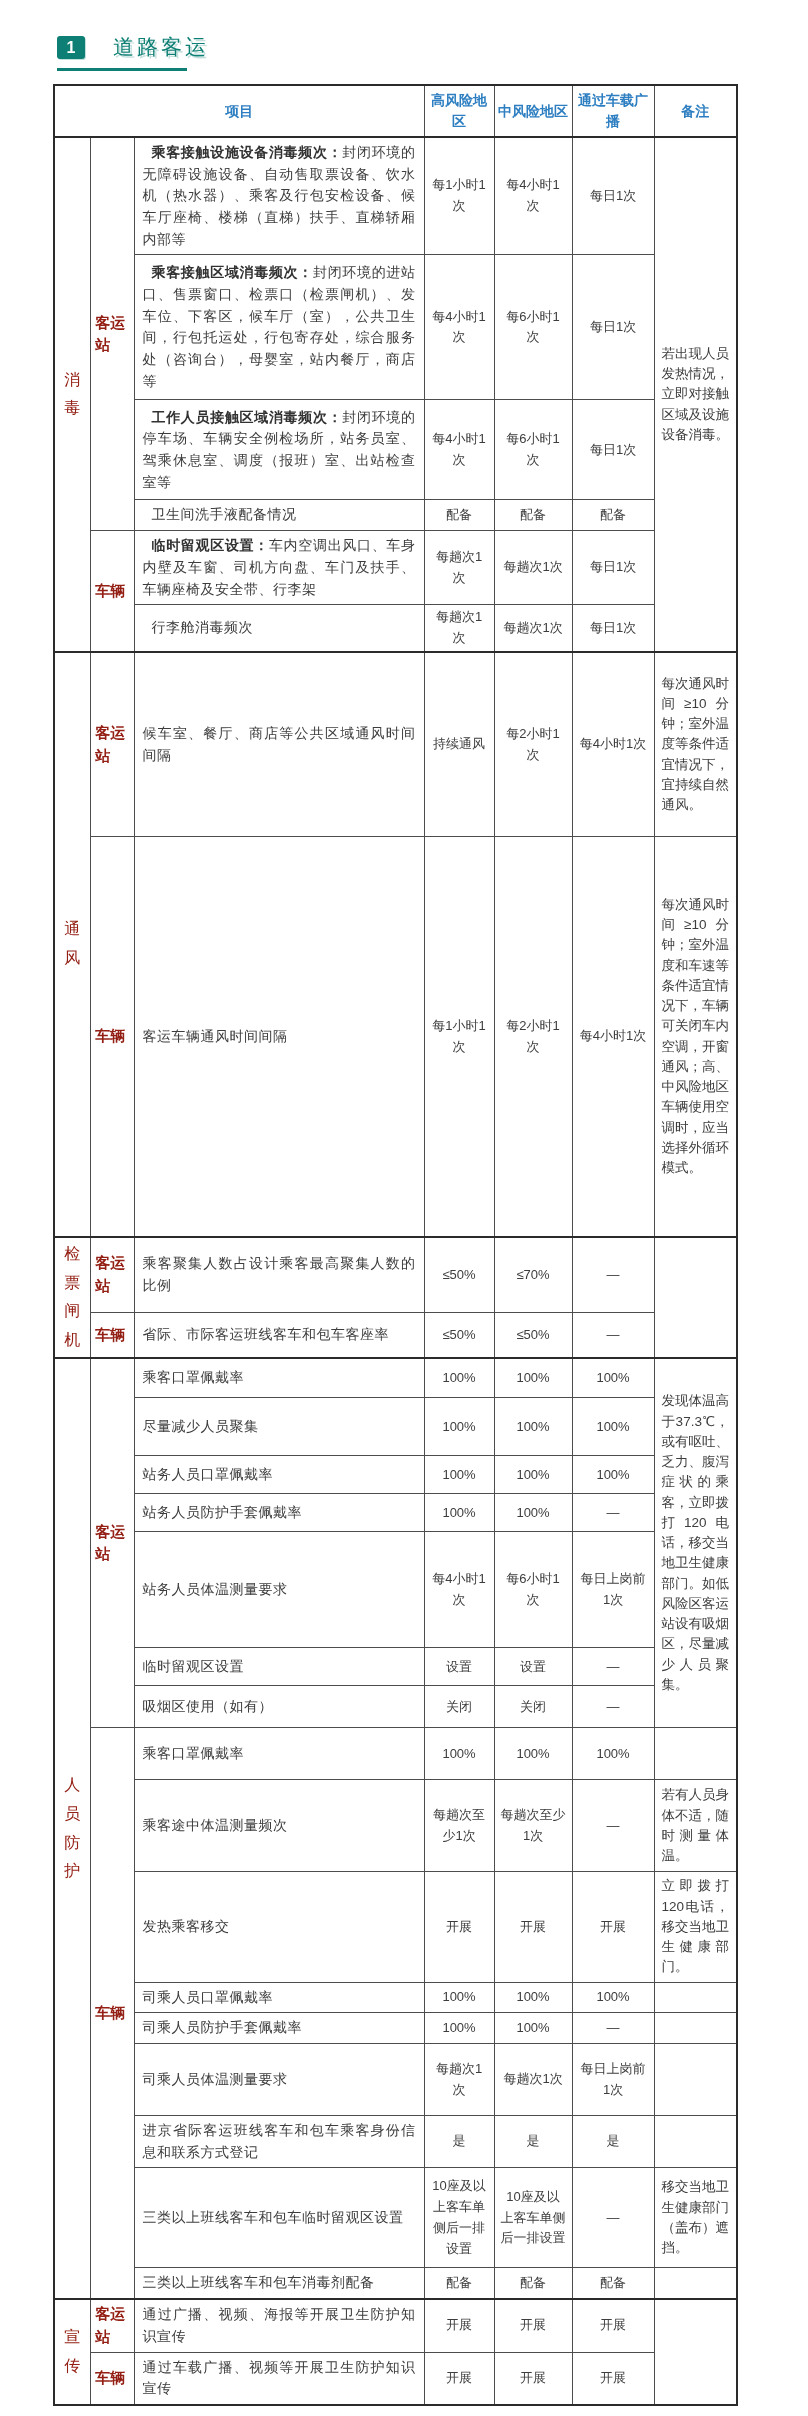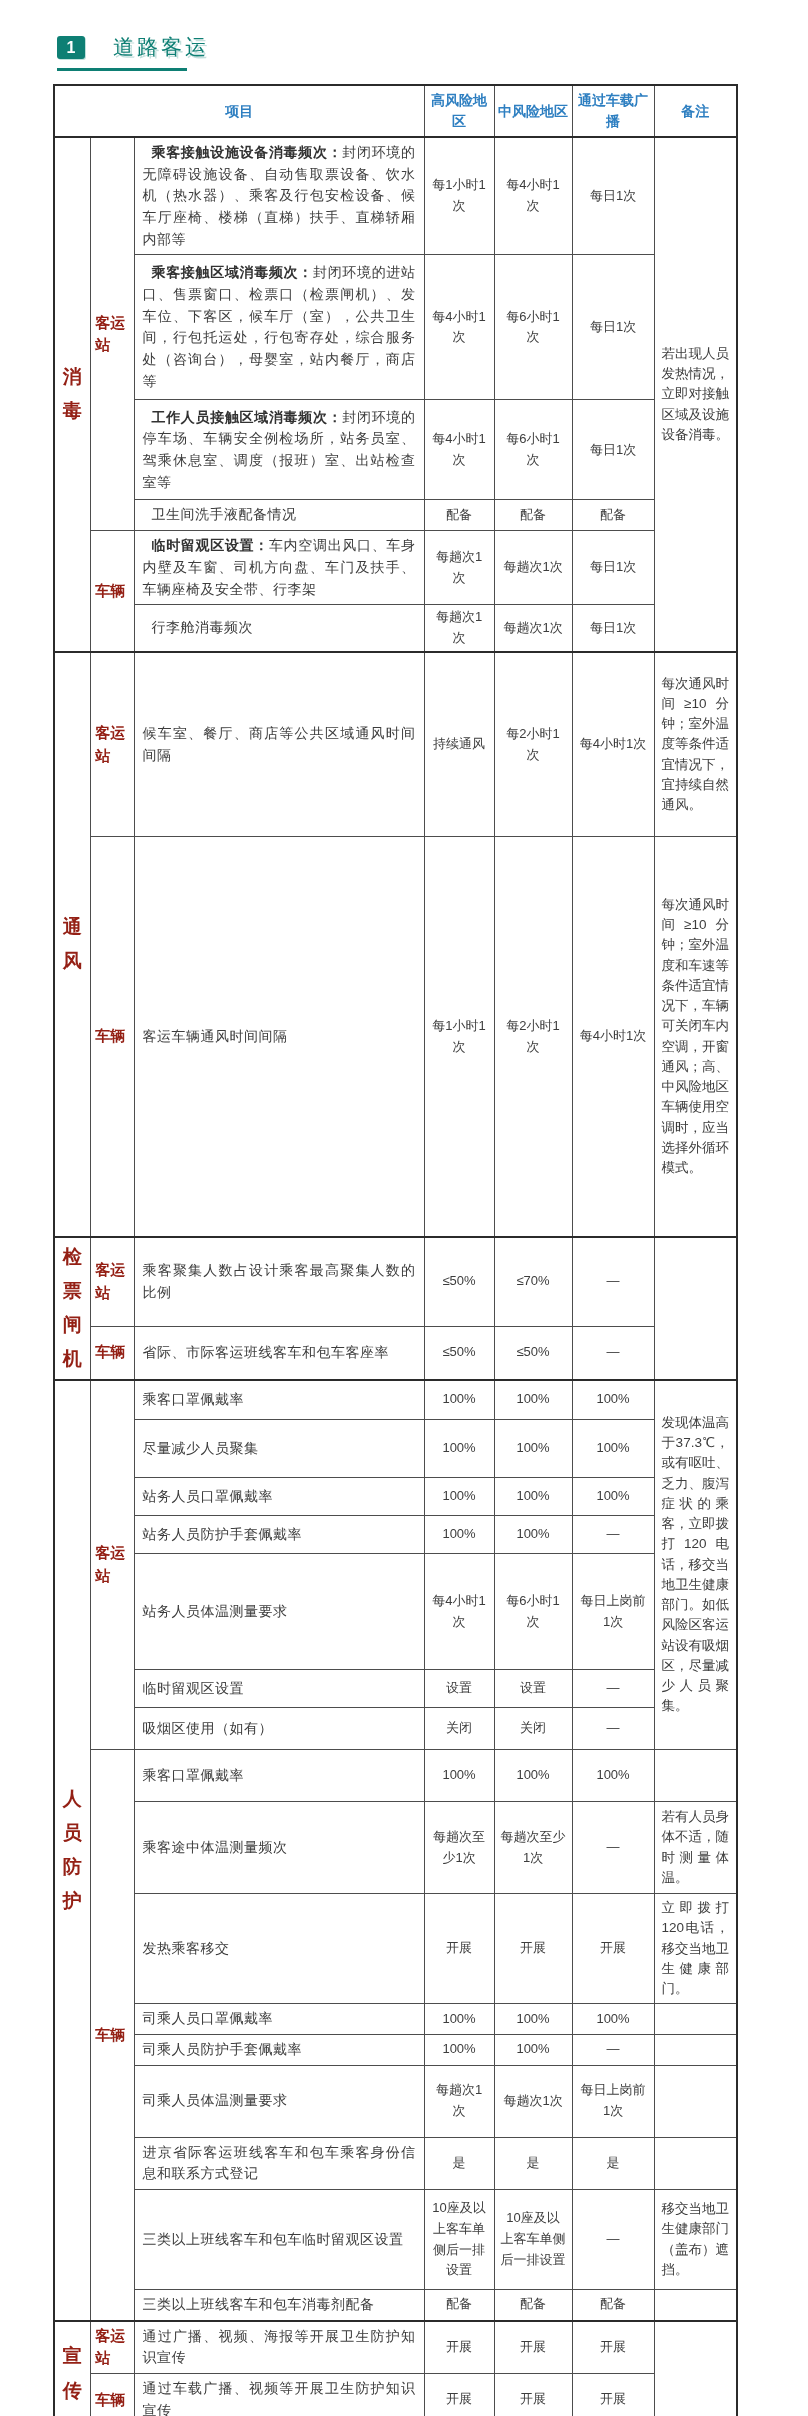--- a/index.html
+++ b/index.html
@@ -19,22 +19,22 @@
     letter-spacing:3px; text-shadow:2px 2px 0 rgba(14,127,116,0.25);
   }
   .underline { width:130px; height:3px; background:#0e7f74; margin:7px 0 0 57px; }
   table {
     margin:13px 0 0 53px; width:683px; border-collapse:collapse;
     table-layout:fixed; border:2px solid #2b2b2b;
   }
   th,td { border:1px solid #4d4d4d; vertical-align:middle; }
   th.hd { color:#2e7fc1; font-size:14px; font-weight:bold; padding:4px 2px; text-align:center; line-height:1.5; }
   td.sec, td.sub { text-align:center; padding:2px; }
-  .vlabel { width:1.15em; margin:0 auto; word-break:break-all; font-weight:bold;
-    color:#942015; font-size:19px; line-height:1.8; text-align:center; }
+  .vlabel { width:1.15em; margin:0 auto; word-break:break-all; font-weight:normal;
+    color:#942015; font-size:16px; line-height:1.8; text-align:center; }
   .sublabel { width:2.25em; margin:0 auto; word-break:break-all; font-weight:bold;
     color:#942015; font-size:15px; line-height:1.5; text-align:left; }
   td.it { text-align:justify; text-justify:inter-character; font-size:14px;
     padding:4px 8px; line-height:1.55; letter-spacing:0.5px; }
   td.it .b { font-weight:bold; color:#323232;margin-left:9px; }
   td.vl { text-align:center; font-size:13px; padding:2px 6px; line-height:1.6; }
   td.rk { font-size:13.5px; text-align:justify; text-justify:inter-character;
     padding:4px 7px; line-height:1.5; }
   tr.thick td, tr.thick th { border-top:2px solid #2b2b2b; }
   .footnote {

